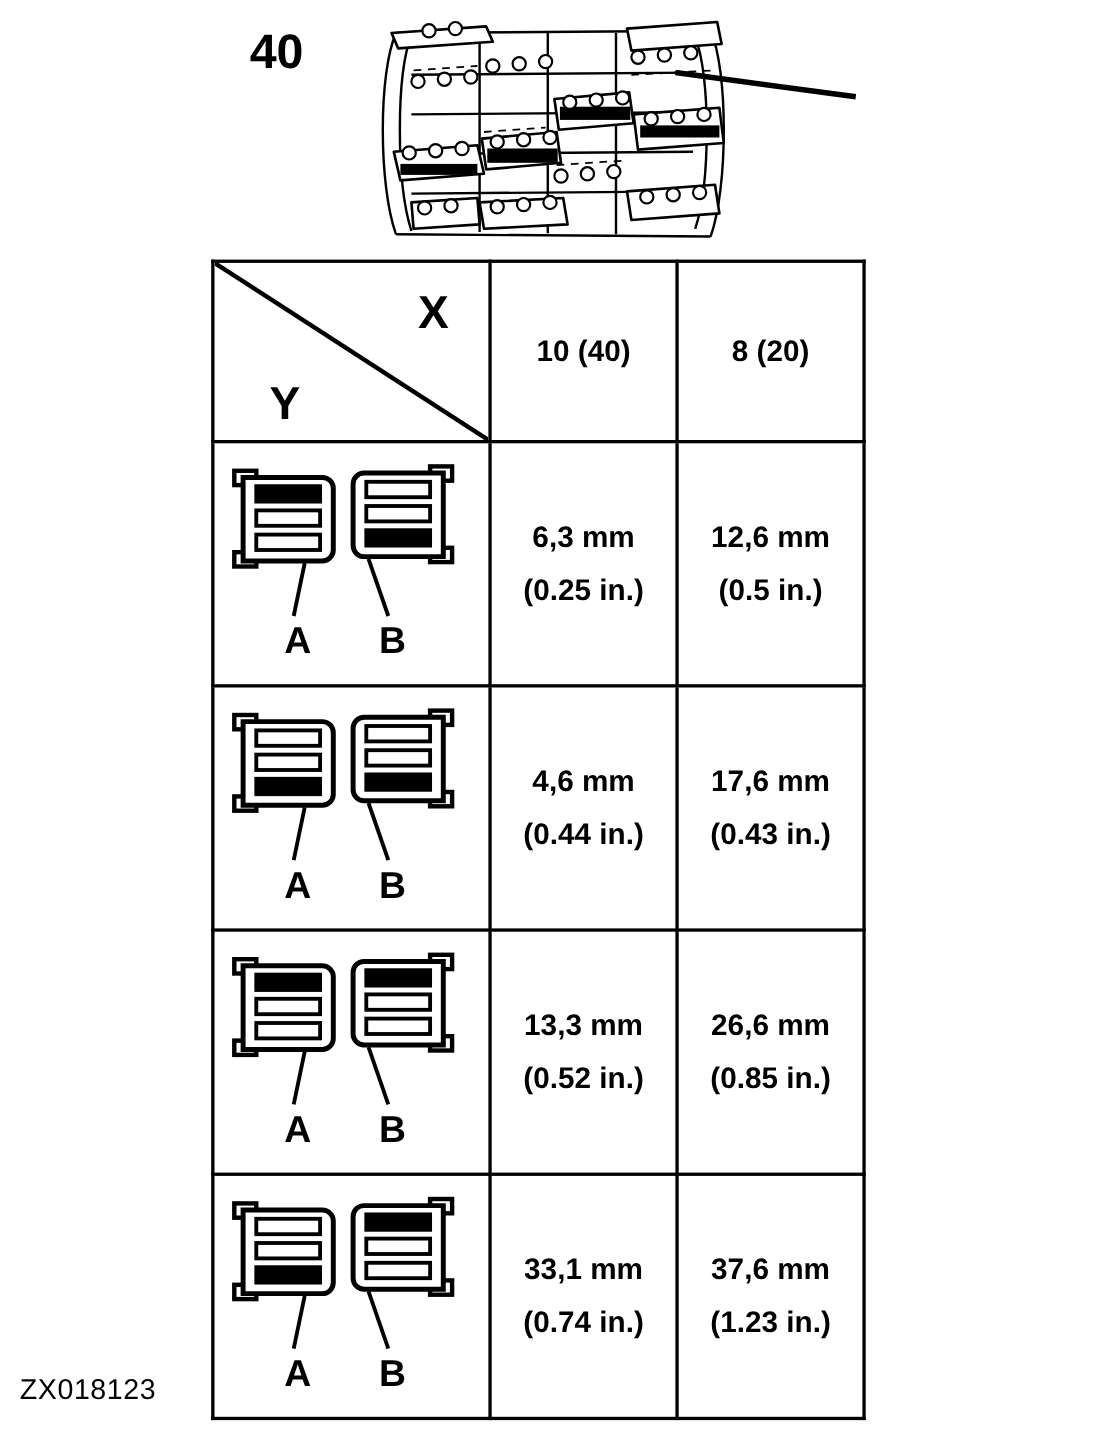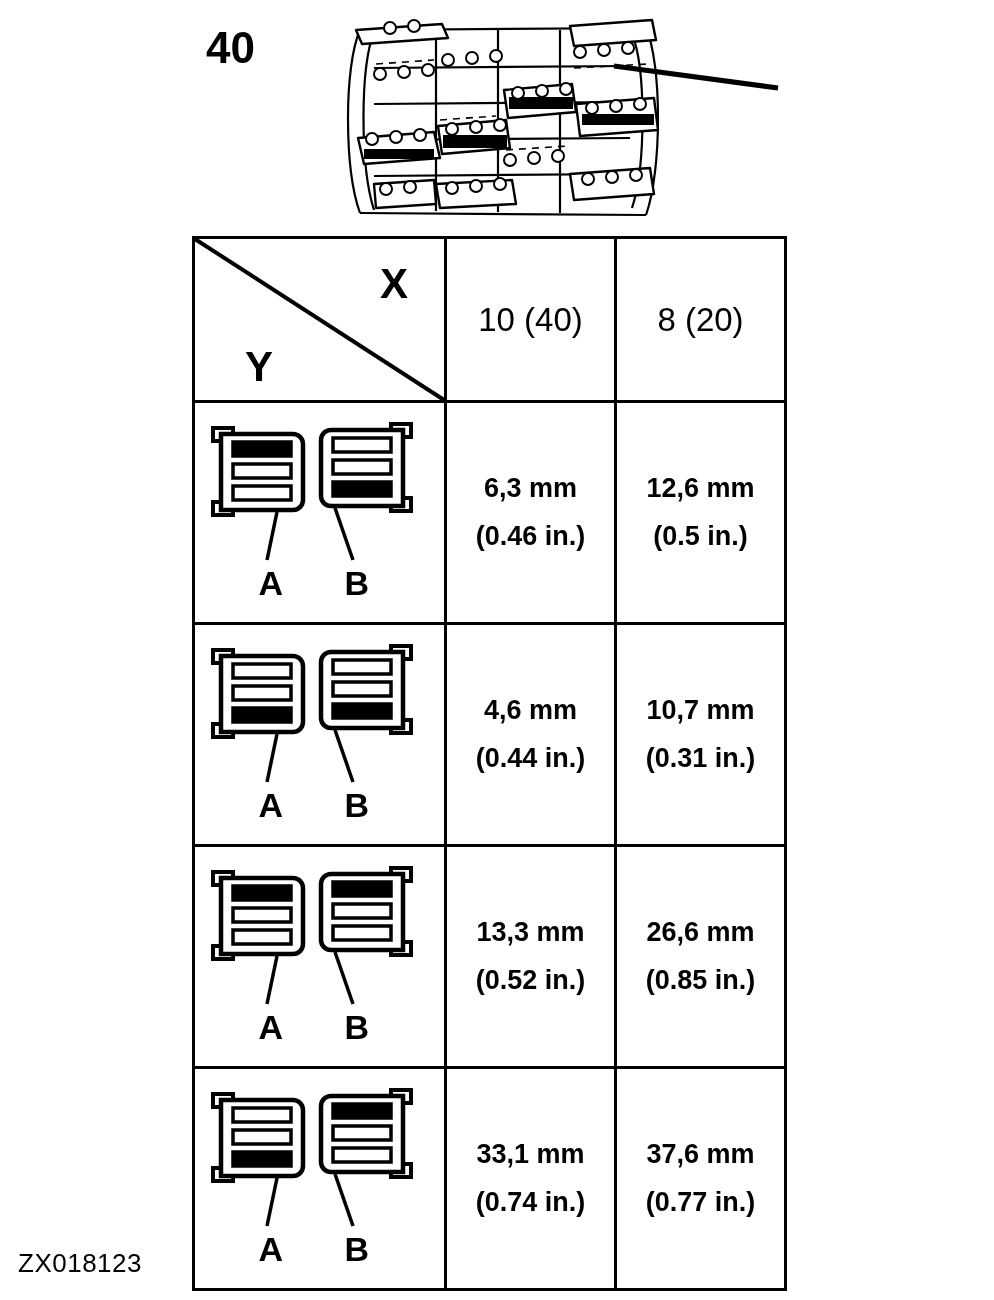--- a/index.html
+++ b/index.html
@@ -27,21 +27,21 @@
   }
   #callout-layer {
     position: absolute;
     left: 600px;
     top: 40px;
     width: 394px;
     height: 110px;
   }
   .callout-number {
     position: absolute;
-    left: 206px;
+    left: 227px;
     top: 26px;
     font-size: 44px;
     font-weight: bold;
     letter-spacing: 0px;
     line-height: 1;
   }
 
   
   #spec-table {
     position: absolute;
@@ -83,22 +83,22 @@
   }
   .axis-y-label {
     position: absolute;
     left: 50px;
     bottom: 12px;
     font-size: 42px;
     font-weight: bold;
     line-height: 1;
   }
   td.col-head {
-    font-size: 33px;
-    font-weight: normal;
+    font-size: 27px;
+    font-weight: bold;
   }
 
   
   tr.data-row td { height: 219px; }
   td.icon-cell {
     position: relative;
   }
   .icon-stage {
     position: relative;
     width: 230px;
@@ -282,21 +282,21 @@
 
             <line x1="72" y1="94" x2="62" y2="142" stroke="#000" stroke-width="3.5"></line>
             <line x1="130" y1="90" x2="148" y2="142" stroke="#000" stroke-width="3.5"></line>
           </svg>
           <span class="icon-tag tag-a">A</span>
           <span class="icon-tag tag-b">B</span>
         </div>
       </td>
       <td class="value-cell">
         <span class="val-metric">6,3 mm</span>
-        <span class="val-imperial">(0.46 in.)</span>
+        <span class="val-imperial">(0.25 in.)</span>
       </td>
       <td class="value-cell">
         <span class="val-metric">12,6 mm</span>
         <span class="val-imperial">(0.5 in.)</span>
       </td>
     </tr>
 
     <tr class="data-row">
       <td class="icon-cell">
         <div class="icon-stage">
@@ -322,22 +322,22 @@
           </svg>
           <span class="icon-tag tag-a">A</span>
           <span class="icon-tag tag-b">B</span>
         </div>
       </td>
       <td class="value-cell">
         <span class="val-metric">4,6 mm</span>
         <span class="val-imperial">(0.44 in.)</span>
       </td>
       <td class="value-cell">
-        <span class="val-metric">10,7 mm</span>
-        <span class="val-imperial">(0.31 in.)</span>
+        <span class="val-metric">17,6 mm</span>
+        <span class="val-imperial">(0.43 in.)</span>
       </td>
     </tr>
 
     <tr class="data-row">
       <td class="icon-cell">
         <div class="icon-stage">
           <svg class="conn-svg" viewBox="0 0 230 190">
             <g>
               <rect x="8" y="10" width="20" height="13" fill="#fff" stroke="#000" stroke-width="4"></rect>
               <rect x="8" y="84" width="20" height="13" fill="#fff" stroke="#000" stroke-width="4"></rect>
@@ -397,19 +397,19 @@
           <span class="icon-tag tag-a">A</span>
           <span class="icon-tag tag-b">B</span>
         </div>
       </td>
       <td class="value-cell">
         <span class="val-metric">33,1 mm</span>
         <span class="val-imperial">(0.74 in.)</span>
       </td>
       <td class="value-cell">
         <span class="val-metric">37,6 mm</span>
-        <span class="val-imperial">(0.77 in.)</span>
+        <span class="val-imperial">(1.23 in.)</span>
       </td>
     </tr>
   </tbody>
 </table>
 
 <div id="figure-id">ZX018123</div>
 
 </body></html>

